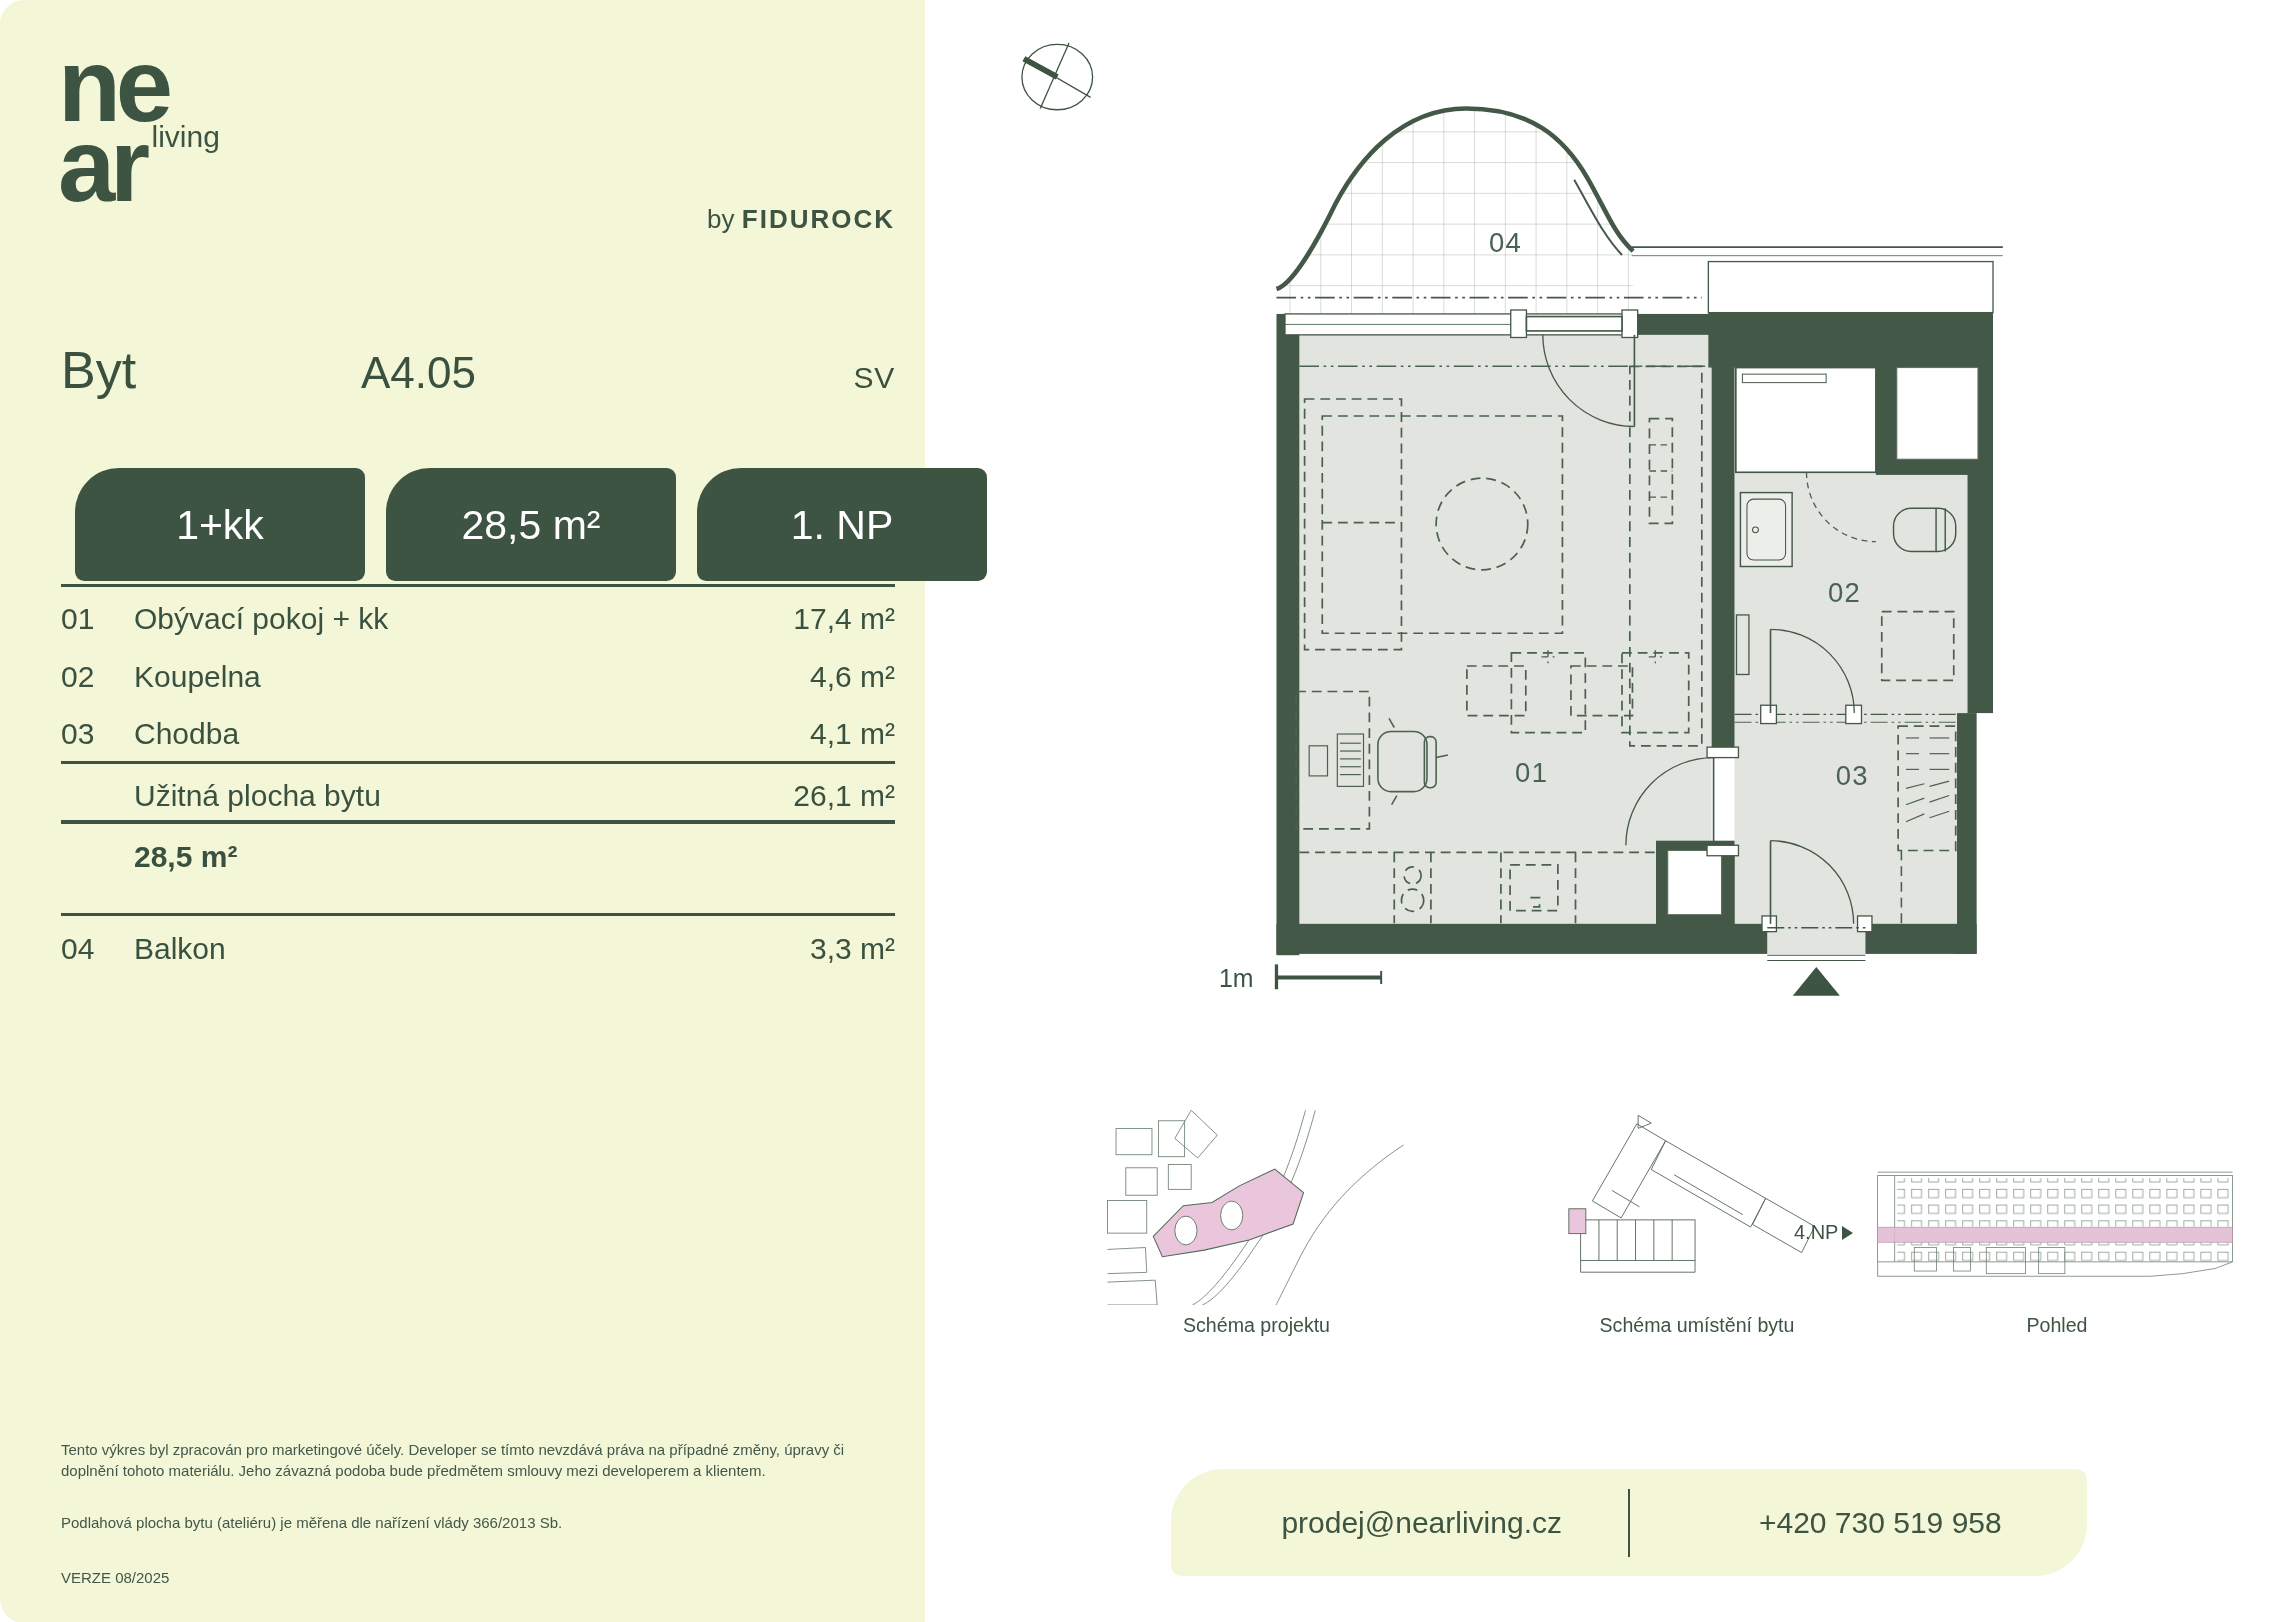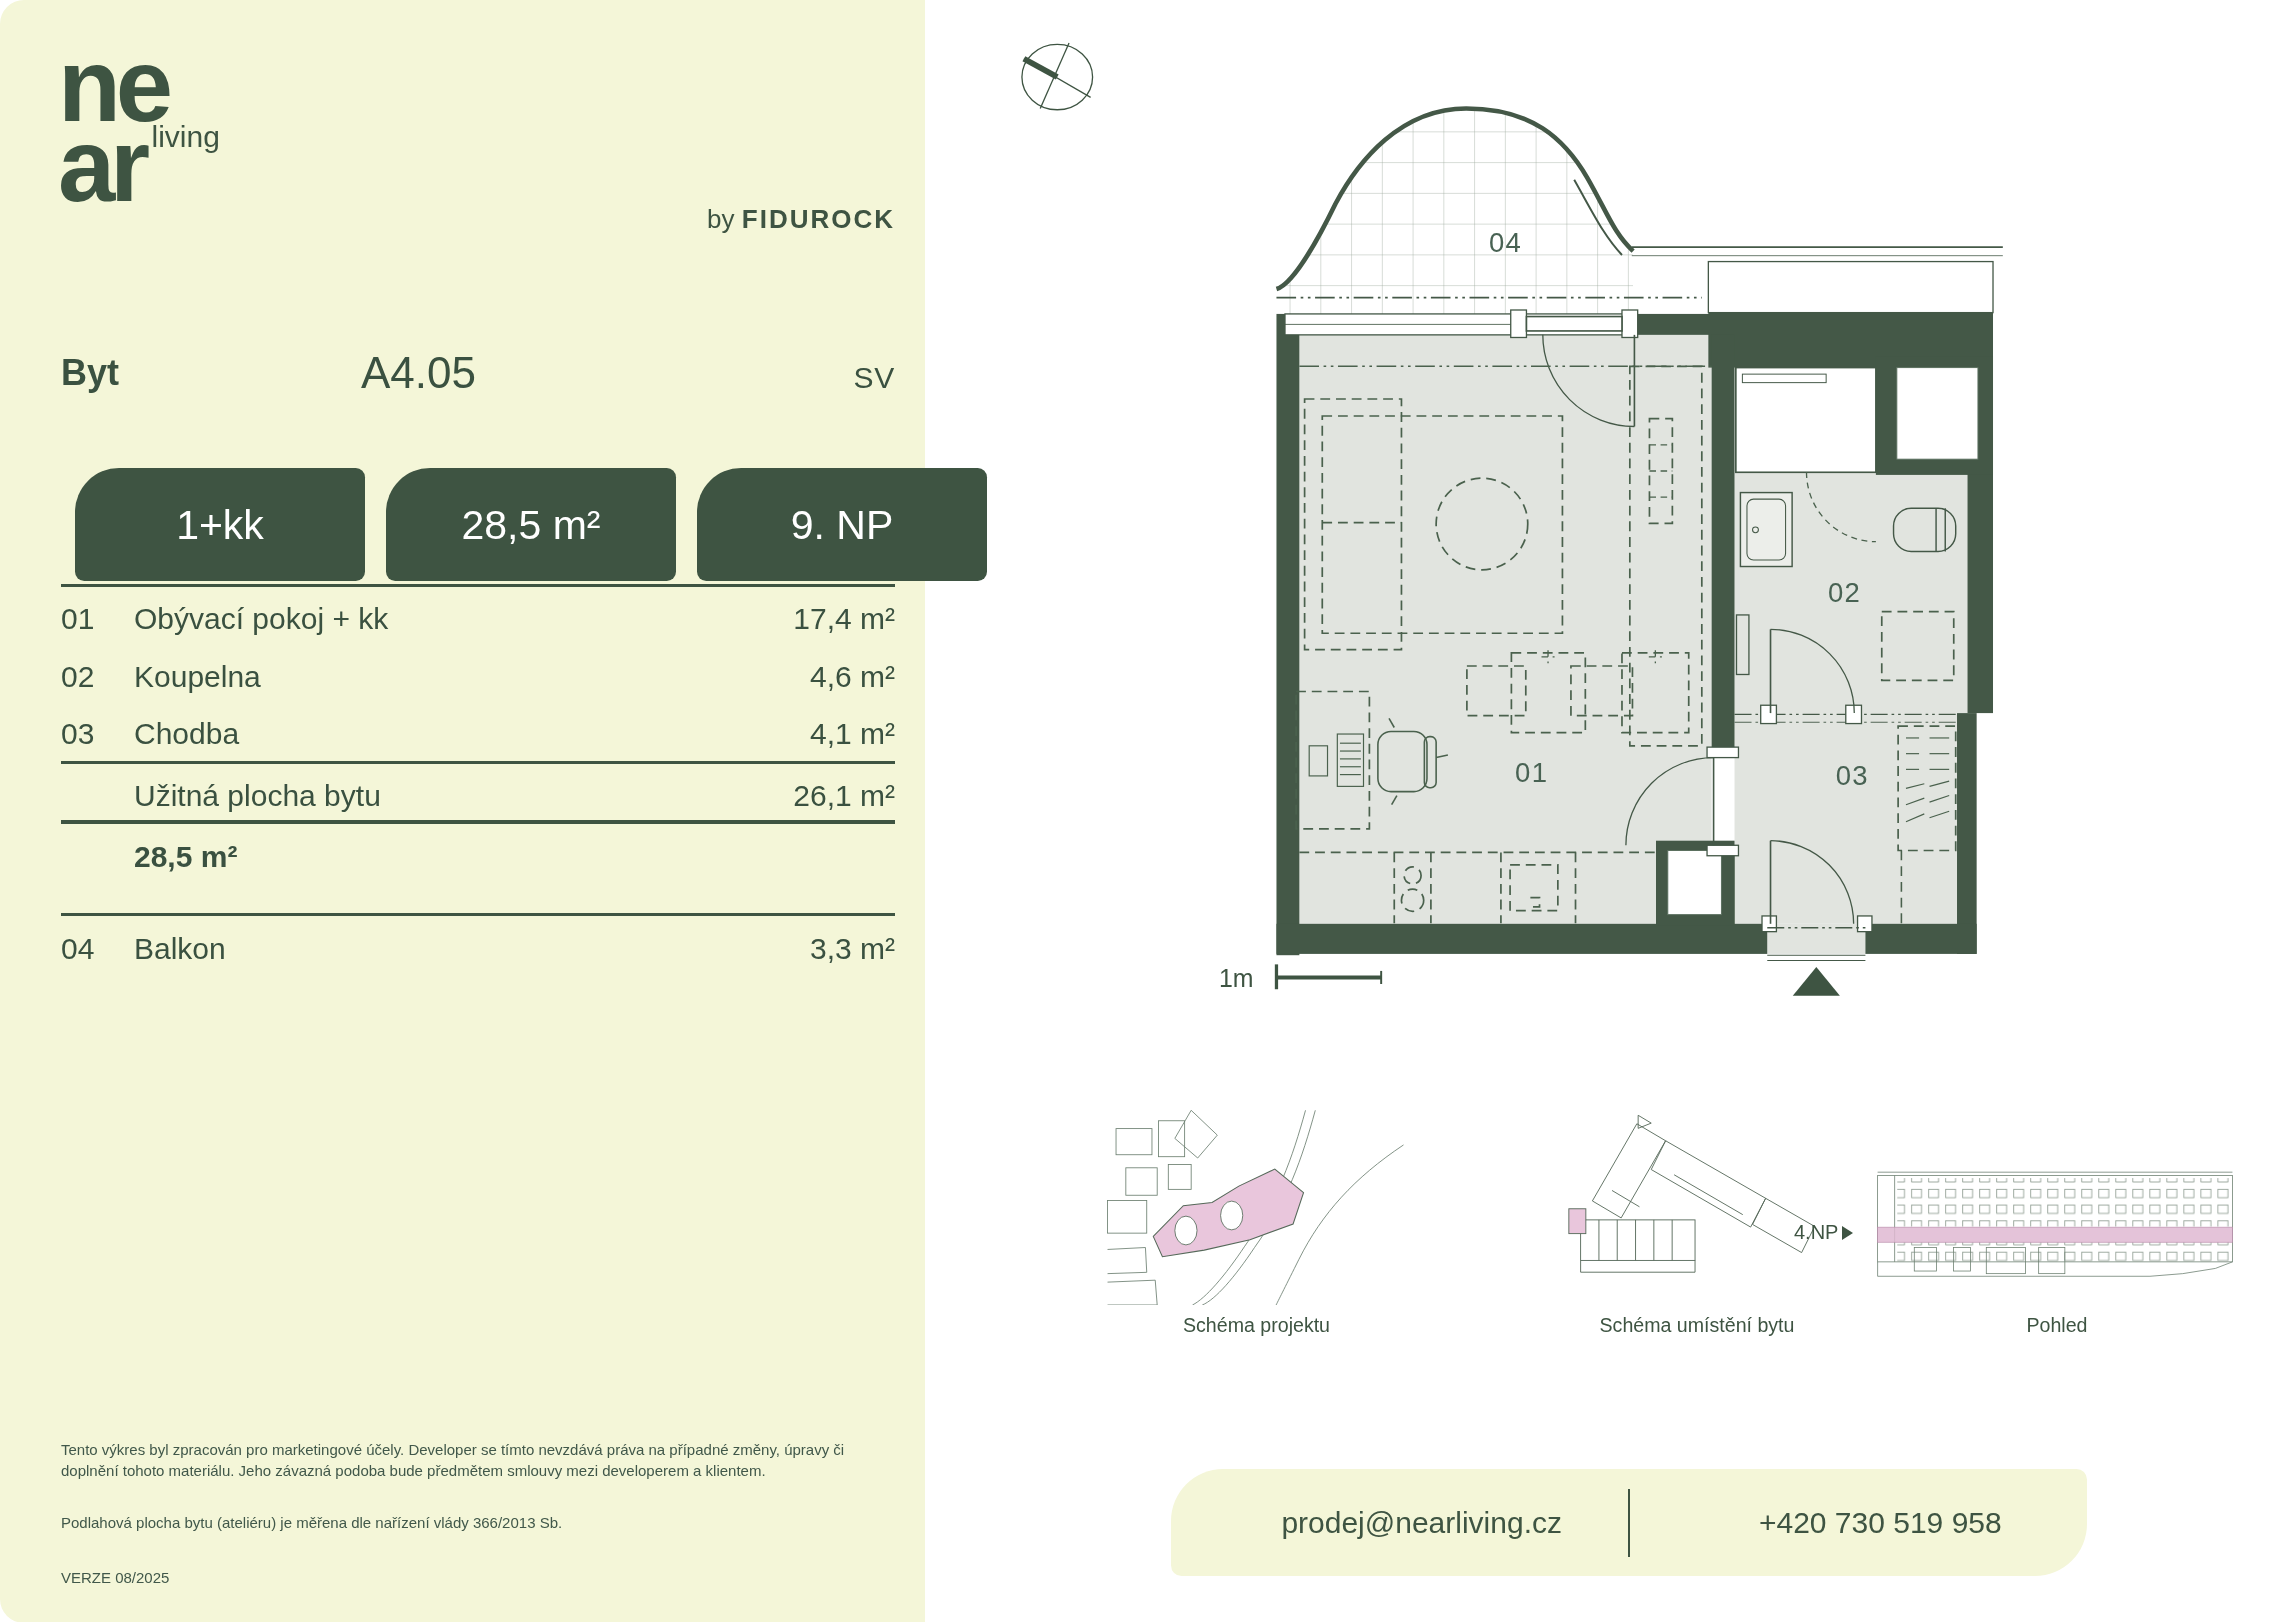--- a/index.html
+++ b/index.html
@@ -9,21 +9,21 @@
   
   .panel{left:0;top:0;width:925px;height:1623px;background:#f4f6d8;}
   
   .logo{left:58px;top:46px;line-height:.78;color:#3e5442;font-weight:bold;}
   .logo .big{font-size:103px;letter-spacing:-5.2px;display:block;}
   .logo-row{display:flex;}
   .logo .suffix{font-size:30px;font-weight:500;letter-spacing:0;margin-left:6.5px;line-height:1;position:relative;top:-3.9px;}
   .byline{top:204px;left:589px;width:306px;text-align:right;font-size:26px;color:#3e5442;}
   .byline b{letter-spacing:2px;}
   
-  .h-byt{left:61px;top:352px;font-size:36px;font-weight:700;}
+  .h-byt{left:61px;top:340px;font-size:52px;font-weight:400;}
   .h-unit{left:361px;top:348px;font-size:44px;font-weight:500;}
   .h-orient{left:720px;top:361px;width:175px;text-align:right;font-size:30px;font-weight:500;letter-spacing:0.7px;}
   
   .badges{left:75px;top:468px;width:912px;display:flex;gap:21px;}
   .badge{background:#3e5442;color:#fff;height:113px;flex:1;text-align:center;line-height:115px;
          font-size:41px;font-weight:500;border-radius:44px 9.2px 9.2px 9.2px;}
   
   .rule{left:61px;width:834px;background:#3e5442;}
   .trow{left:61px;width:834px;display:flex;font-size:30px;align-items:baseline;}
   .trow .num{width:73px;}
@@ -63,21 +63,21 @@
     <b>FIDUROCK</b>
   </div>
 
   <div class="abs h-byt">Byt</div>
   <div class="abs h-unit">A4.05</div>
   <div class="abs h-orient">SV</div>
 
   <div class="abs badges">
     <div class="badge">1+kk</div>
     <div class="badge">28,5 m²</div>
-    <div class="badge">9. NP</div>
+    <div class="badge">1. NP</div>
   </div>
 
   <div class="abs rule" style="top:584px;height:2.6px;"></div>
 
   <div class="abs trow" style="top:602px;">
     <span class="num">01</span>
     <span class="nm">Obývací pokoj + kk</span>
     <span class="val">17,4 m²</span>
   </div>
   <div class="abs trow" style="top:660px;">

